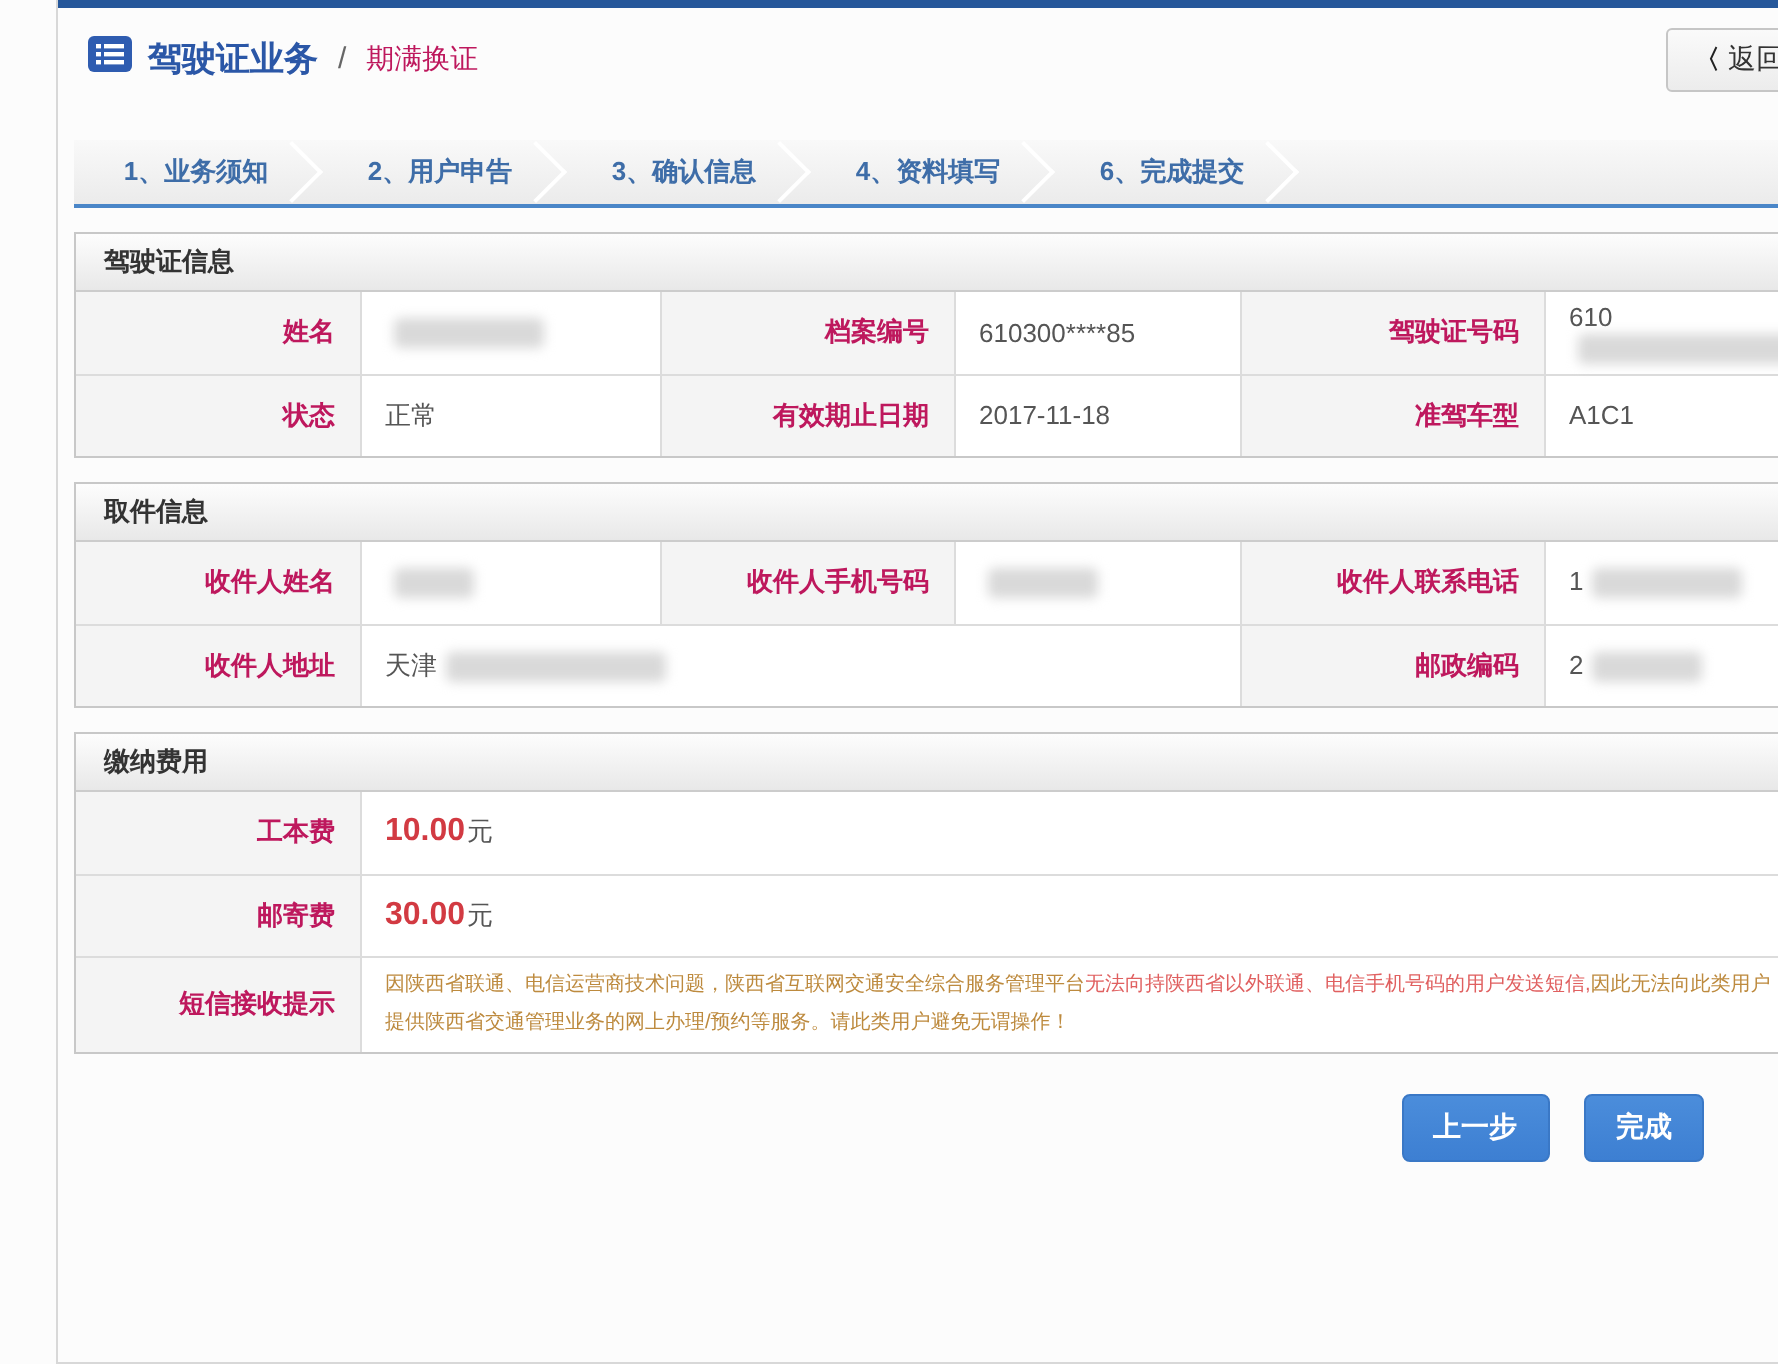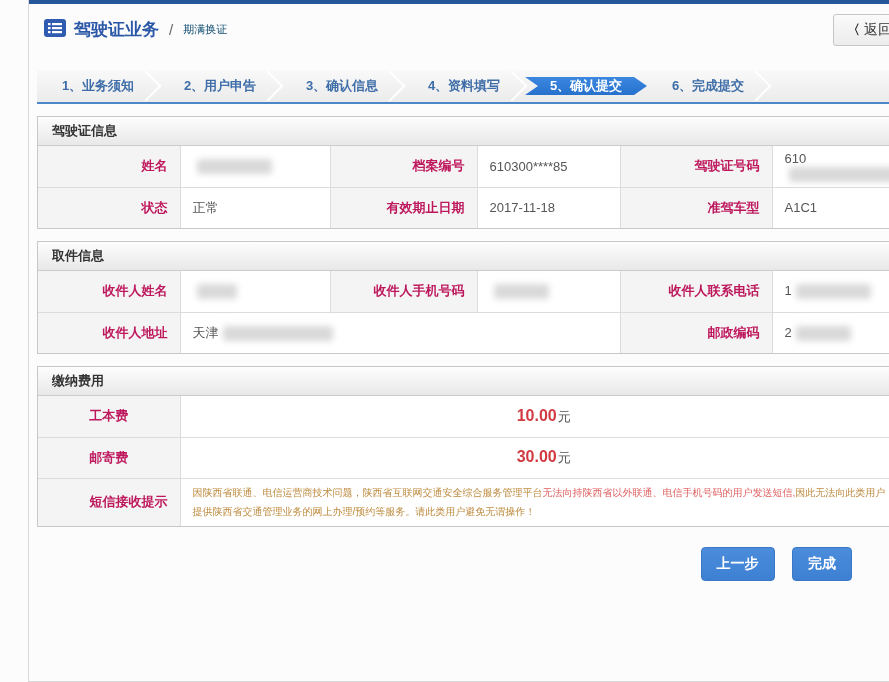--- a/index.html
+++ b/index.html
@@ -19,21 +19,21 @@
     margin-left:28px;
   }
   .topbar { height:4px; background:#25579a; }
 
   
   .header { position:relative; height:52px; padding:14px 15px 0 15px; background:#fcfcfc; }
   .header-left { display:flex; align-items:center; gap:8px; }
   .hdr-icon { display:inline-block; }
   .hdr-title { font-size:17px; font-weight:bold; color:#2b57a7; }
   .hdr-divider { font-size:15px; color:#666; margin:0 2px; }
-  .hdr-subtitle { font-size:11px; color:#0c4a6e; }
+  .hdr-subtitle { font-size:14px; color:#be185d; }
   .back-btn {
     position:absolute; top:10px; right:10px;
     padding:6px 13px;
     background:linear-gradient(#fafafa,#ececec);
     border:1px solid #c6c6c6; border-radius:3px;
     font-size:14px; color:#333; cursor:pointer;
     display:flex; align-items:center; gap:4px;
   }
   .back-chevron { font-weight:bold; font-size:13px; color:#222; }
 
@@ -99,21 +99,21 @@
 
   .blur-blob {
     display:inline-block; height:15px;
     background:#d9d9d9; border-radius:3px;
     filter:blur(3px);
     vertical-align:middle; margin-left:4px;
   }
   .w40{width:40px;} .w55{width:55px;} .w75{width:75px;} .w110{width:110px;} .w120{width:120px;}
 
   
-  td.fee-row { height:47px;text-align:center; }
+  td.fee-row { height:47px; }
   .fee-amount { font-size:16px; font-weight:bold; color:#d23a42; }
   .fee-unit { font-size:13px; color:#555; margin-left:1px; }
 
   td.code-row { height:48px; }
   .code-input {
     width:145px; height:29px;
     border:1px solid #c9c9c9; border-radius:2px;
     padding:0 6px; font-size:13px;
     vertical-align:middle; background:#fff;
   }
@@ -177,23 +177,20 @@
       <span>1、业务须知</span>
     </div>
     <div class="step">
       <span>2、用户申告</span>
     </div>
     <div class="step">
       <span>3、确认信息</span>
     </div>
     <div class="step">
       <span>4、资料填写</span>
-    </div>
-    <div class="step active">
-      <span>5、确认提交</span>
     </div>
     <div class="step">
       <span>6、完成提交</span>
     </div>
     <div class="step-fill"></div>
   </div>
 
   <div class="section">
     <div class="section-title">驾驶证信息</div>
     <table class="info">

